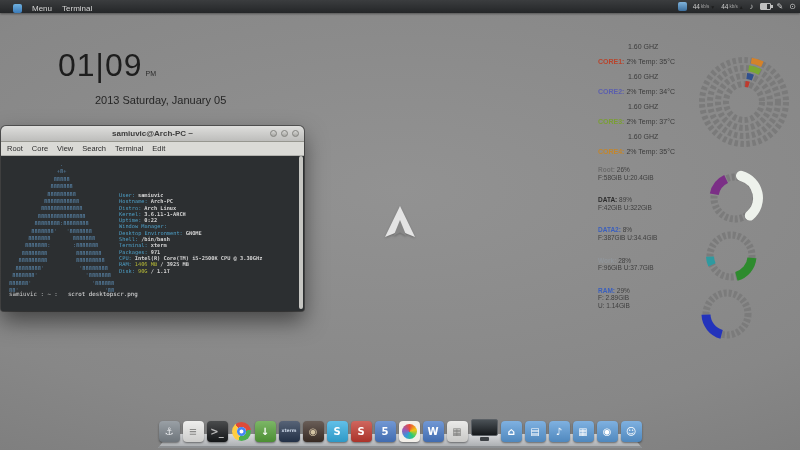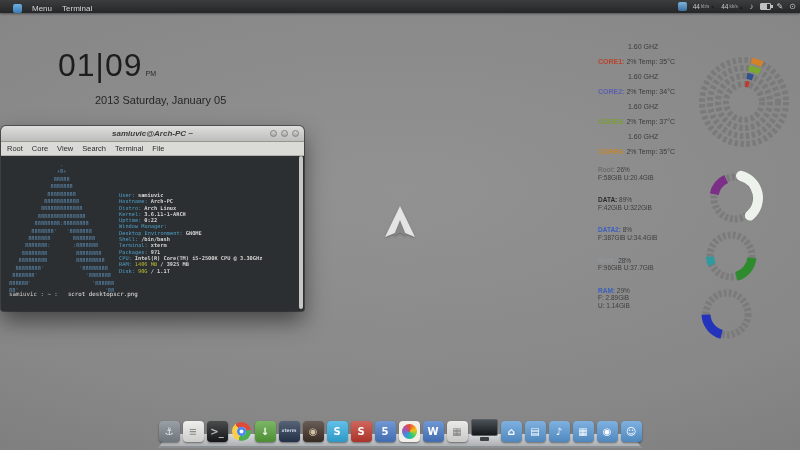--- a/index.html
+++ b/index.html
@@ -21,21 +21,21 @@
   .batt:after{content:"";position:absolute;right:-3px;top:1px;width:2px;height:3px;background:#c0c0c0;}
 
   
   .bigclock{position:absolute;left:58px;top:42px;color:#1d1d1d;}
   .bigclock .digits{font-size:32px;line-height:47px;font-weight:400;letter-spacing:1px;}
   .bigclock .ampm{font-size:7px;vertical-align:baseline;margin-left:3px;color:#2a2a2a;}
   .dateline{position:absolute;left:95px;top:94px;font-size:11px;color:#262626;}
 
   
   .term{position:absolute;left:1px;top:126px;width:303px;height:185px;border-radius:5px 5px 3px 3px;background:#2d3032;box-shadow:0 10px 22px rgba(0,0,0,.5),0 0 0 1px rgba(40,40,40,.55);z-index:20;}
-  .term-title{height:15px;background:linear-gradient(#dededc,#bdbdbb);border-radius:5px 5px 0 0;border-bottom:1px solid #96968f;position:relative;text-align:center;font-size:8px;font-weight:bold;color:#3b3b3b;line-height:15px;font-style:italic;}
+  .term-title{height:15px;background:linear-gradient(#dededc,#bdbdbb);border-radius:5px 5px 0 0;border-bottom:1px solid #96968f;position:relative;text-align:center;font-size:8px;font-weight:bold;color:#3b3b3b;line-height:15px;}
   .winbtns{position:absolute;right:5px;top:4px;display:flex;gap:4px;}
   .winbtn{width:7px;height:7px;border-radius:50%;background:linear-gradient(#d6d6d4,#a8a8a4);border:1px solid #82827e;box-sizing:border-box;}
   .term-menubar{height:13px;background:#dadad6;border-bottom:1px solid #b2b2ae;display:flex;align-items:center;gap:9px;padding-left:6px;font-size:7.5px;color:#2c2c2c;}
   .term-body{position:relative;height:155px;background:#2c2f31;border-radius:0 0 3px 3px;font-family:"DejaVu Sans Mono",monospace;overflow:hidden;}
   .ascii{position:absolute;left:8px;top:5px;font-size:5.3px;line-height:7.4px;color:#5a87ac;white-space:pre;margin:0;font-family:"DejaVu Sans Mono",monospace;}
   .sysinfo{position:absolute;left:118px;top:36px;font-size:5.3px;line-height:6.3px;white-space:nowrap;}
   .sysinfo .lbl{color:#4d9fc7;margin-right:3px;}
   .sysinfo .hl{color:#b8bb36;}
   .sysinfo .val{color:#d4d4d4;font-weight:bold;}
   .prompt{position:absolute;left:8px;bottom:14px;font-size:5.8px;color:#d2d2d2;}
@@ -116,21 +116,21 @@
         <span class="winbtn"></span>
         <span class="winbtn"></span>
       </span>
     </div>
     <div class="term-menubar">
         <span class="tmenu">Root</span>
         <span class="tmenu">Core</span>
         <span class="tmenu">View</span>
         <span class="tmenu">Search</span>
         <span class="tmenu">Terminal</span>
-        <span class="tmenu">File</span>
+        <span class="tmenu">Edit</span>
       </div>
     <div class="term-body">
       <pre class="ascii">                .
                +8+
               88888
              8888888
             888888888
            88888888888
           8888888888888
          888888888888888

